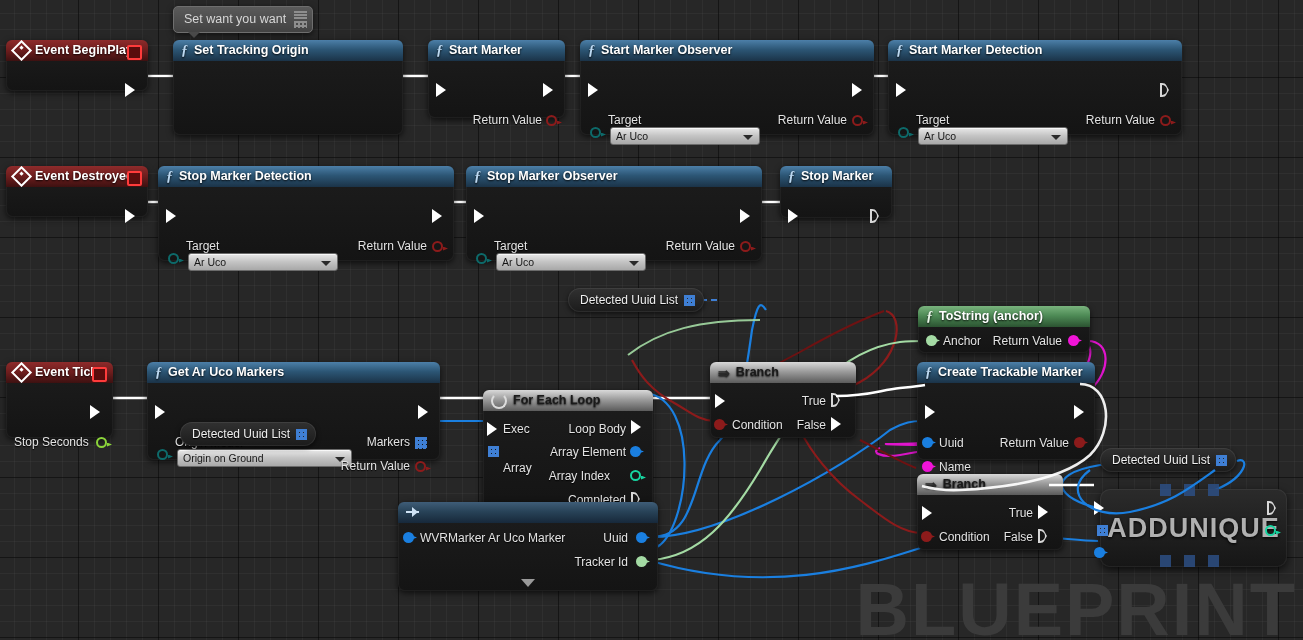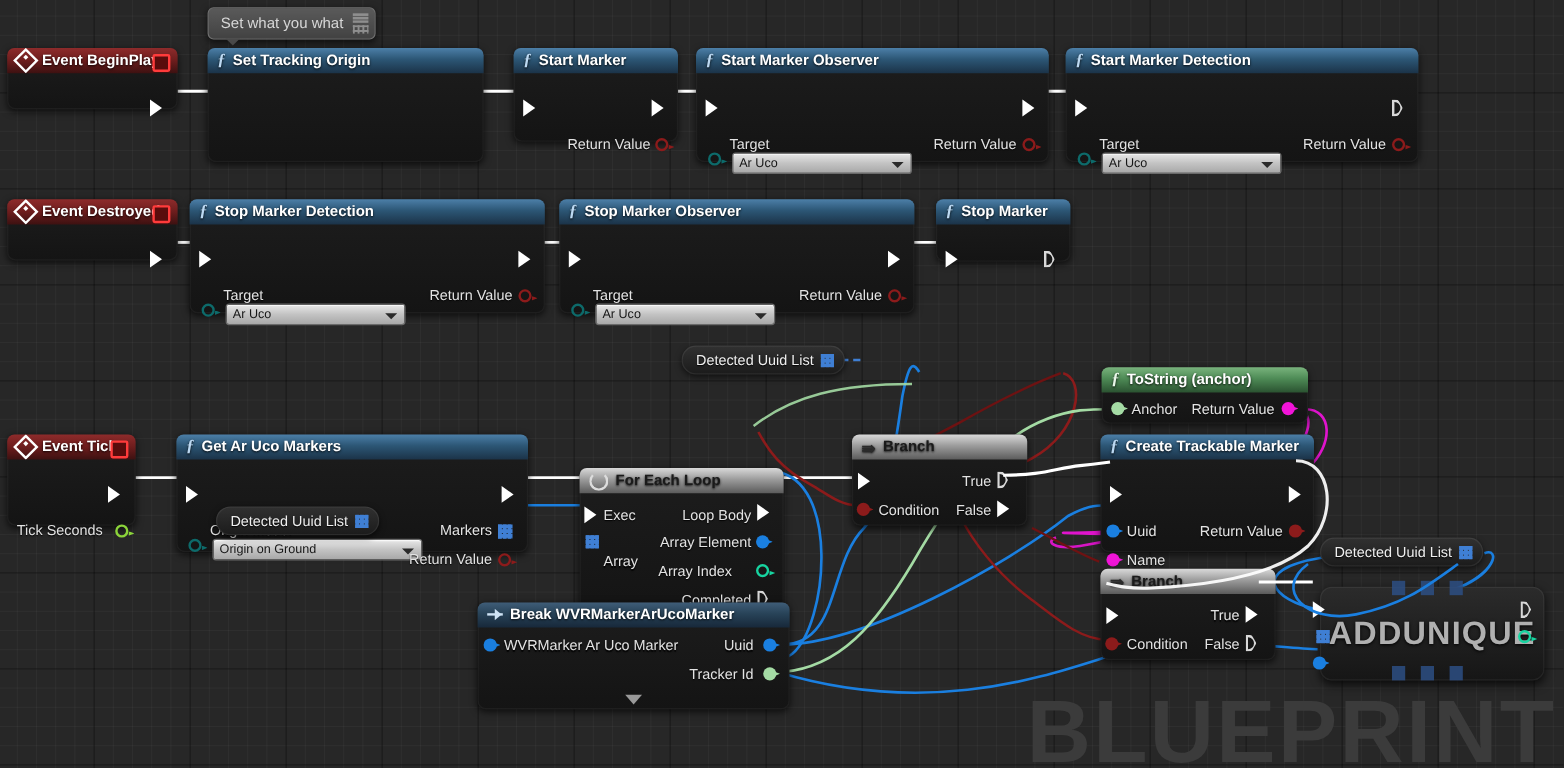--- a/index.html
+++ b/index.html
@@ -219,21 +219,21 @@
         </span>
       <span class="hdr-txt">Event BeginPlay</span>
       <span class="hdr-red-sq"></span>
     </div>
     <div class="body" style="height:30px;">
       <span class="exec" style="left:119px;top:22px;"></span>
     </div>
   </div>
 
   <div class="tooltip" style="left:173px;top:6px;">
-    <span>Set what you what</span>
+    <span>Set want you want</span>
     <span class="tt-ico"></span>
     <span class="tt-ico2"></span>
   </div>
 
   <div class="node" id="n-sto" style="left:173px;top:40px;width:230px;height:95px;">
     <div class="hdr hdr-fn">
       <span class="ficon">ƒ</span>
       <span class="hdr-txt">Set Tracking Origin</span>
     </div>
   </div>
@@ -354,21 +354,21 @@
   <div class="node" id="n-tick" style="left:6px;top:362px;width:107px;height:76px;">
     <div class="hdr hdr-event">
       <span class="dia">
           <i></i>
         </span>
       <span class="hdr-txt">Event Tick</span>
       <span class="hdr-red-sq"></span>
     </div>
     <div class="body" style="height:55px;">
       <span class="exec" style="left:84px;top:22px;"></span>
-      <span class="pin" style="left:8px;top:52px;">Tick Seconds</span>
+      <span class="pin" style="left:8px;top:52px;">Stop Seconds</span>
       <span class="dot hollow" style="left:90px;top:54px;color:#8bd43a;"></span>
     </div>
   </div>
 
   <div class="node" id="n-getmarkers" style="left:147px;top:362px;width:293px;height:98px;">
     <div class="hdr hdr-fn">
       <span class="ficon">ƒ</span>
       <span class="hdr-txt">Get Ar Uco Markers</span>
     </div>
     <div class="body" style="height:77px;">
@@ -498,21 +498,20 @@
   </div>
 
   <div class="pill" style="left:1100px;top:448px;">
     <span>Detected Uuid List</span>
     <span class="arr-grid"></span>
   </div>
 
   <div class="node" id="n-break" style="left:398px;top:502px;width:260px;height:89px;">
     <div class="hdr hdr-break">
       <span class="breakicon"></span>
-      <span class="hdr-txt">Break WVRMarkerArUcoMarker</span>
     </div>
     <div class="body" style="height:68px;">
       <span class="dot solid" style="left:5px;top:9px;color:#1a7fe0;"></span>
       <span class="pin" style="left:22px;top:8px;">WVRMarker Ar Uco Marker</span>
       <span class="pin r" style="left:130px;top:8px;width:100px;">Uuid</span>
       <span class="dot solid" style="left:238px;top:9px;color:#1a7fe0;"></span>
       <span class="pin r" style="left:130px;top:32px;width:100px;">Tracker Id</span>
       <span class="dot solid" style="left:238px;top:33px;color:#a4dba4;"></span>
       <span class="dropcarat" style="left:123px;top:56px;"></span>
     </div>

